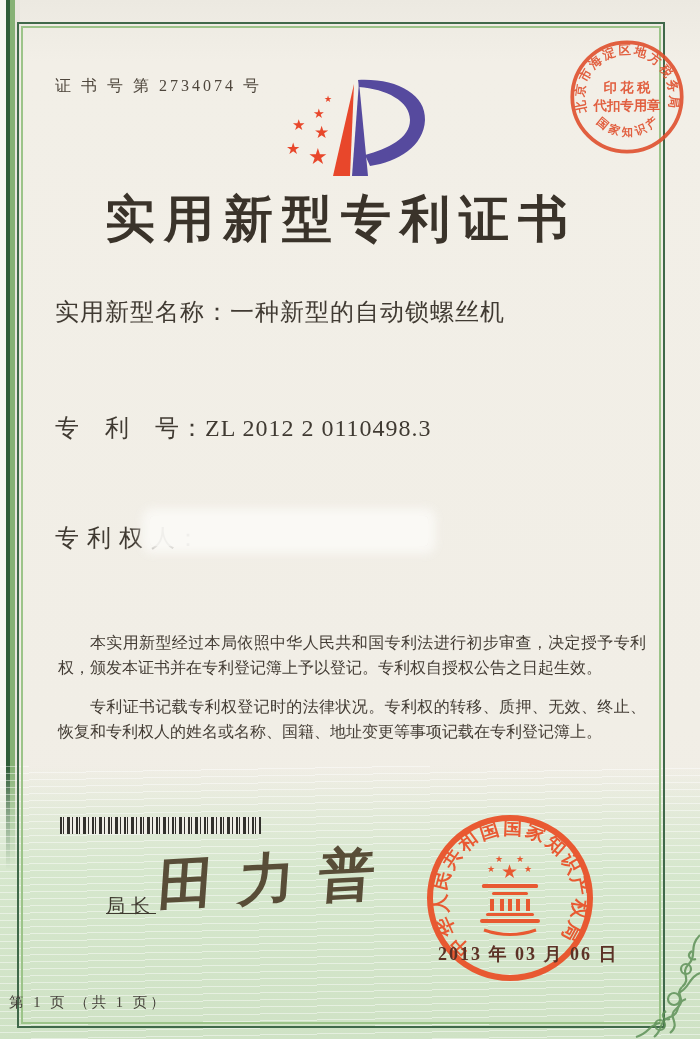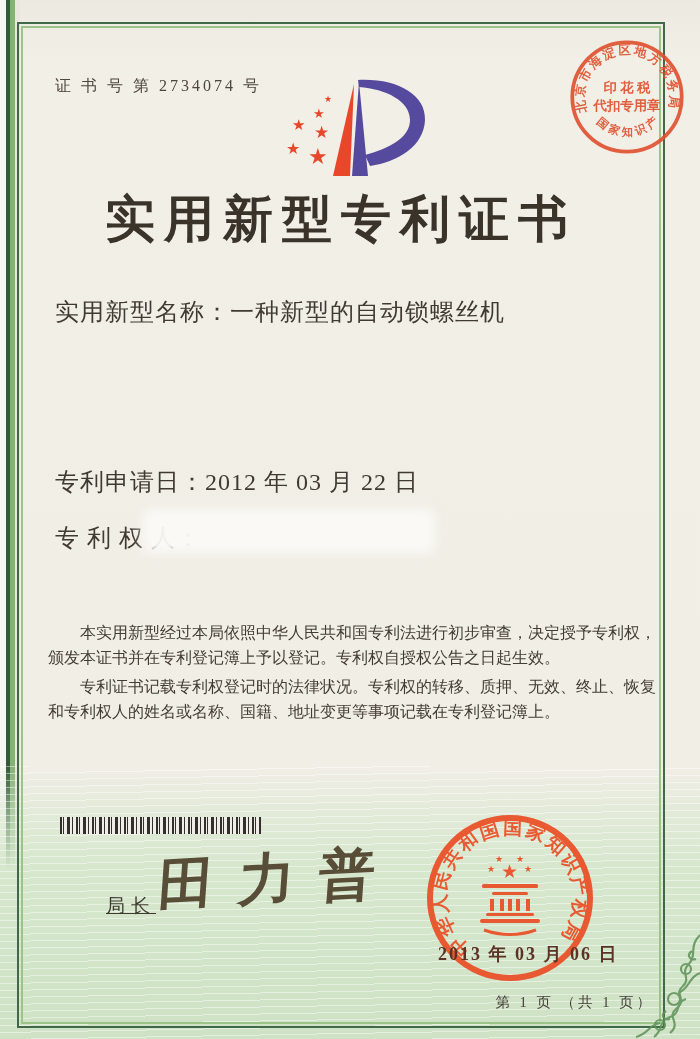--- a/index.html
+++ b/index.html
@@ -46,21 +46,21 @@
     left:17px;top:186px;width:648px;text-align:center;
     font-size:50px;font-weight:bold;color:#3a332a;letter-spacing:9px;
   }
   .field{
     left:55px;font-size:24px;color:#403a32;letter-spacing:1px;white-space:nowrap;
   }
   #paragraphs{
     left:44px;top:616px;width:616px;
     font-size:16px;line-height:25px;color:#433c34;text-align:justify;
   }
-  #paragraphs p{margin:4px;text-indent:2em;}
+  #paragraphs p{margin:14px;text-indent:2em;}
   .blur-patch{
     left:150px;top:516px;width:278px;height:30px;
     background:rgba(250,249,245,.95);
     box-shadow:0 0 10px 8px rgba(250,249,245,.92);
     border-radius:4px;
   }
   
   #barcode{
     left:60px;top:817px;width:201px;height:17px;
     background:repeating-linear-gradient(90deg,
@@ -76,21 +76,21 @@
     left:158px;top:848px;font-size:56px;color:#473823;
     letter-spacing:24px;font-weight:bold;
     transform:skewX(-7deg) rotate(-3deg);transform-origin:left center;
     opacity:.88;
   }
   .seal-date{
     left:438px;top:942px;font-size:18px;font-weight:bold;
     color:#5c3226;letter-spacing:2px;z-index:6;
   }
   .page-footer{
-    left:34px;top:993px;width:620px;text-align:right;
+    left:9px;top:993px;width:620px;text-align:left;
     font-size:14.5px;color:#45403a;letter-spacing:3px;
   }
   .stamp-svg{overflow:visible;}
   #tax-stamp{left:568px;top:38px;width:118px;height:118px;opacity:.9;z-index:5;}
   #office-seal{left:424px;top:812px;width:172px;height:172px;opacity:.93;z-index:5;}
   #logo{left:280px;top:76px;width:150px;height:106px;}
   #ornament{right:-2px;top:933px;width:72px;height:106px;z-index:4;}
 </style>
 </head>
 <body>
@@ -134,21 +134,21 @@
     <text font-size="10.5" font-weight="bold" fill="#e0502e">
       <textPath href="#taxBottom" startOffset="0" textLength="92">国家知识产权局</textPath>
     </text>
     <text x="55" y="50" text-anchor="middle" font-size="12.5" font-weight="bold" fill="#e0502e">印 花 税</text>
     <text x="55" y="67" text-anchor="middle" font-size="12.5" font-weight="bold" fill="#e0502e">代扣专用章</text>
   </svg>
 
   <div class="abs title">实用新型专利证书</div>
 
   <div class="abs field" style="top:296px">实用新型名称：一种新型的自动锁螺丝机</div>
-  <div class="abs field" style="top:466px">专利申请日：2012 年 03 月 22 日</div>
+  <div class="abs field" style="top:412px">专　利　号：ZL 2012 2 0110498.3</div>
   <div class="abs field" style="top:522px">专 利 权 人：</div>
 
   <div class="abs blur-patch"></div>
 
   <div id="paragraphs" class="abs">
     <p>本实用新型经过本局依照中华人民共和国专利法进行初步审查，决定授予专利权，颁发本证书并在专利登记簿上予以登记。专利权自授权公告之日起生效。</p>
     <p>专利证书记载专利权登记时的法律状况。专利权的转移、质押、无效、终止、恢复和专利权人的姓名或名称、国籍、地址变更等事项记载在专利登记簿上。</p>
   </div>
 
   <div id="barcode" class="abs"></div>

